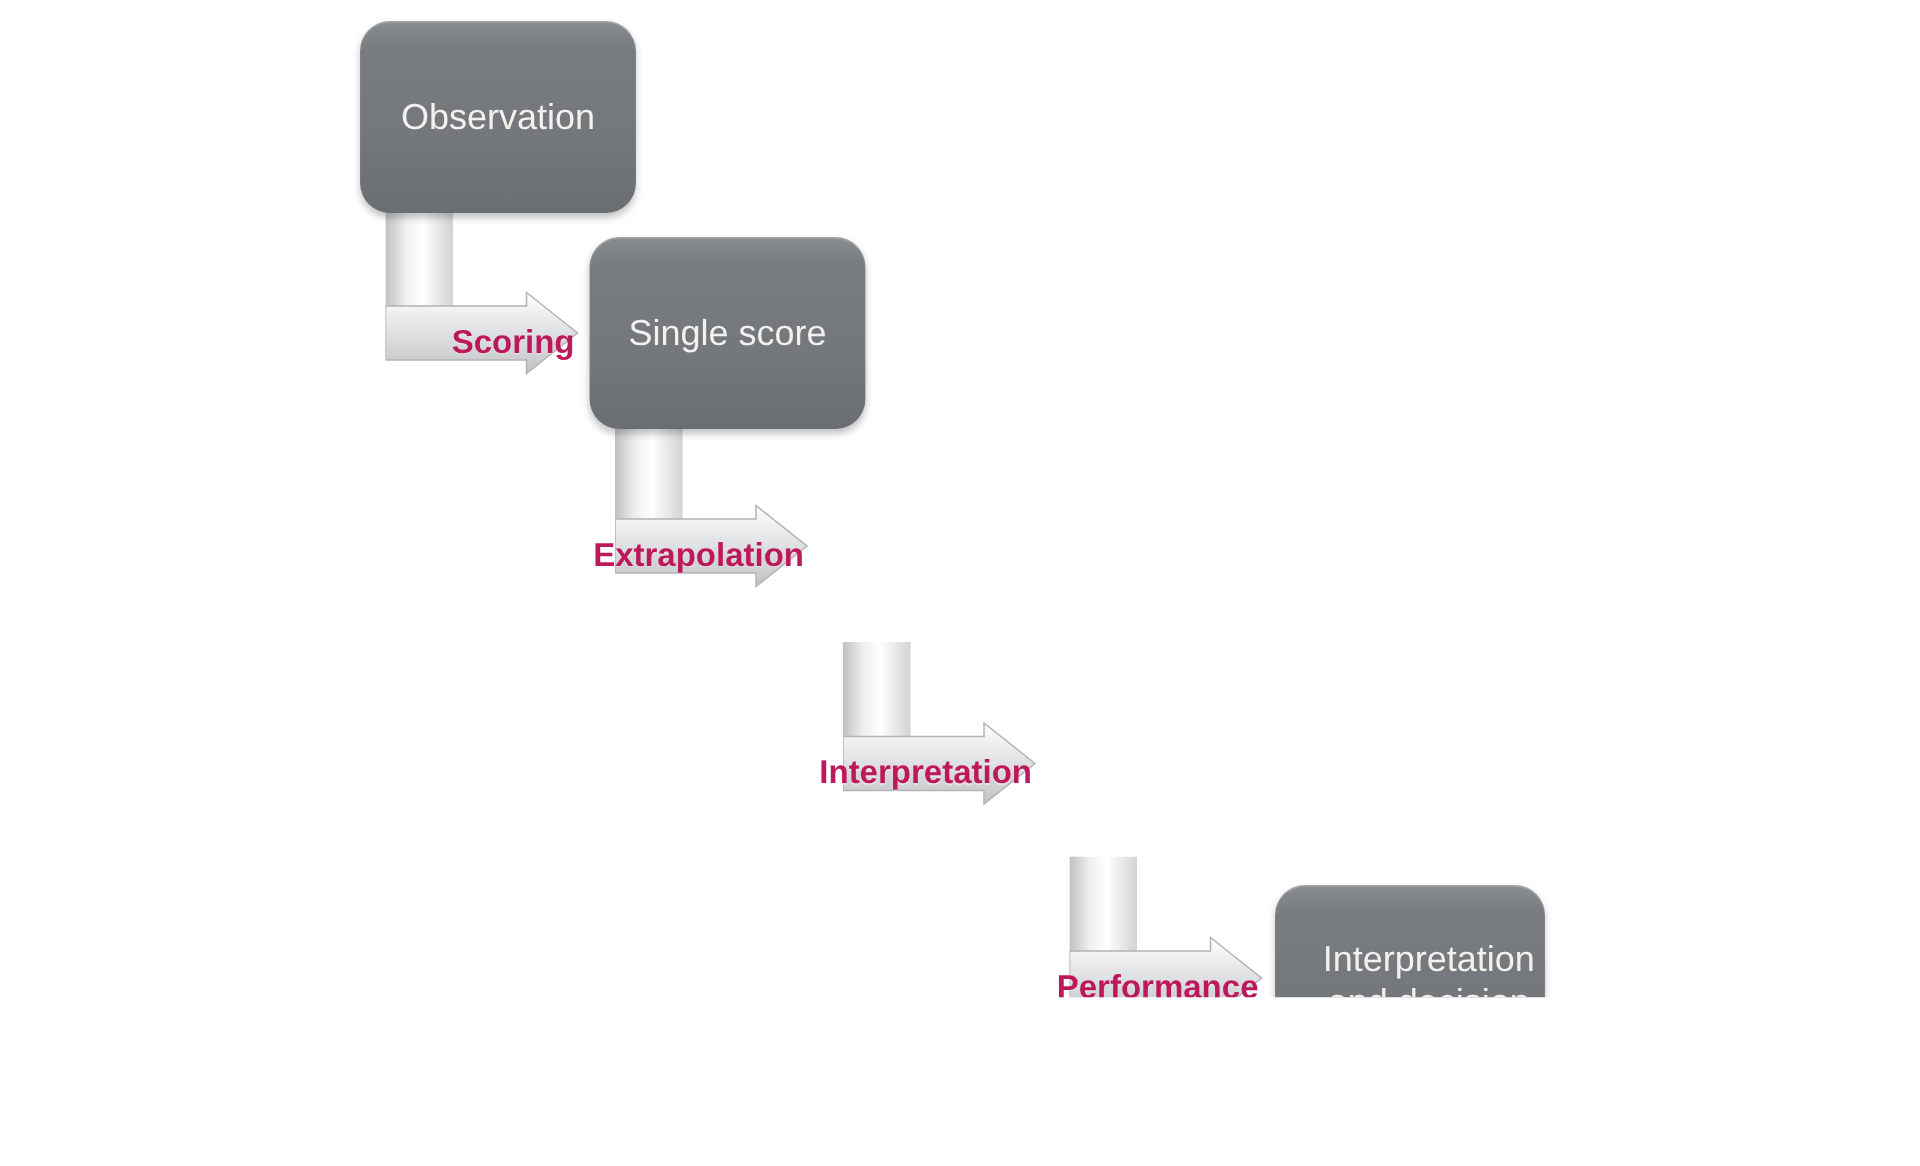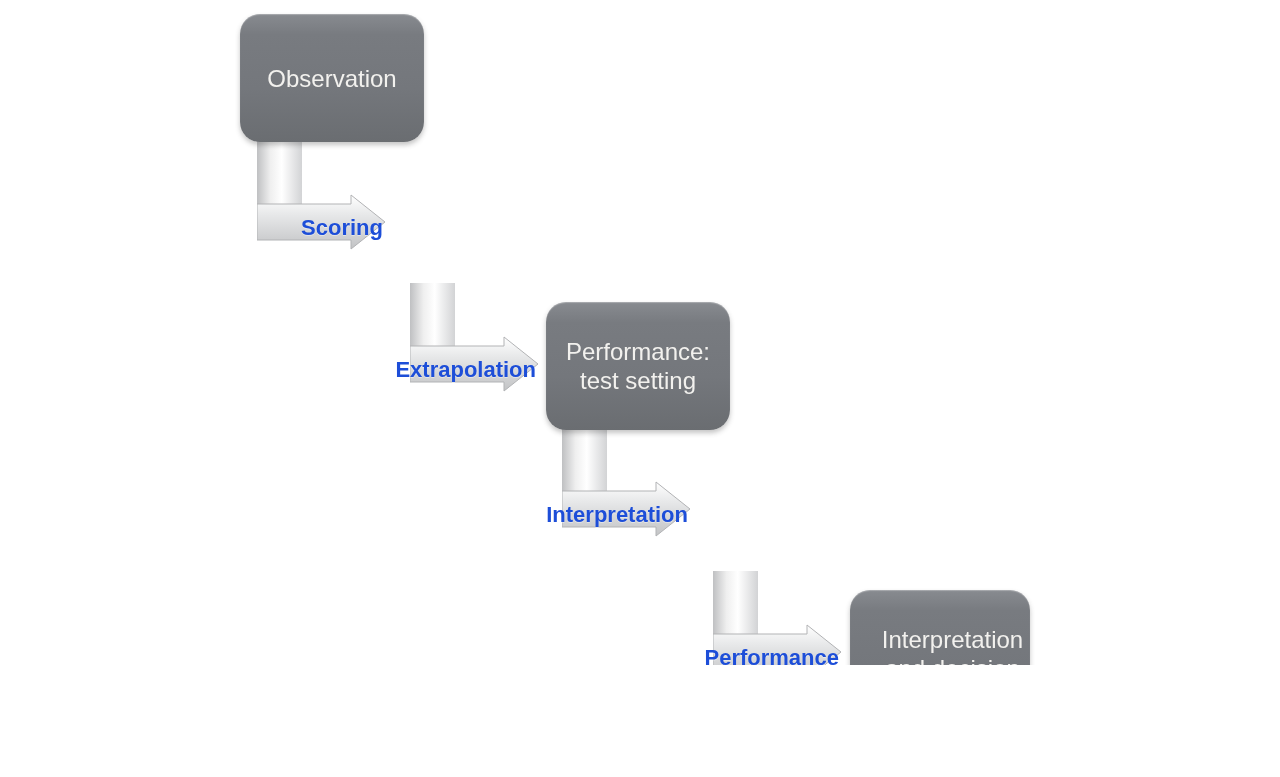--- a/index.html
+++ b/index.html
@@ -51,21 +51,21 @@
   #arrow-2 { left: 410px; top: 283px; }
   #arrow-3 { left: 562px; top: 428px; }
   #arrow-4 { left: 713px; top: 571px; }
 
   
   .inference-label {
     position: absolute;
     font-weight: bold;
     font-size: 22px;
     line-height: 26px;
-    color: #1d4ed8;
+    color: #be185d;
     white-space: nowrap;
     z-index: 3;
     text-shadow: 0 1px 0 rgba(255,255,255,0.4);
   }
   #inference-1 { right: 897px; top: 215px; }
   #inference-2 { right: 744px; top: 357px; }
   #inference-3 { right: 592px; top: 502px; }
   #inference-4 { right: 441px; top: 645px; }
 
   
@@ -82,22 +82,22 @@
   .figure-caption .caption-label { font-weight: bold; }
 </style>
 </head>
 <body>
 
 <div id="canvas">
 
   <div class="flow-box" id="box-1">
     <span>Observation</span>
   </div>
-  <div class="flow-box" id="box-3">
-    <span>Performance: test setting</span>
+  <div class="flow-box" id="box-2">
+    <span>Single score</span>
   </div>
   <div class="flow-box" id="box-5">
     <span>Interpretation and decision</span>
   </div>
 
   <svg class="elbow-arrow" id="arrow-1" viewBox="0 0 136 112">
     <defs>
       <linearGradient id="vg1" x1="0" y1="0" x2="1" y2="0">
         <stop offset="0" stop-color="#bfc0c2"></stop>
           <stop offset="0.3" stop-color="#efefef"></stop>

